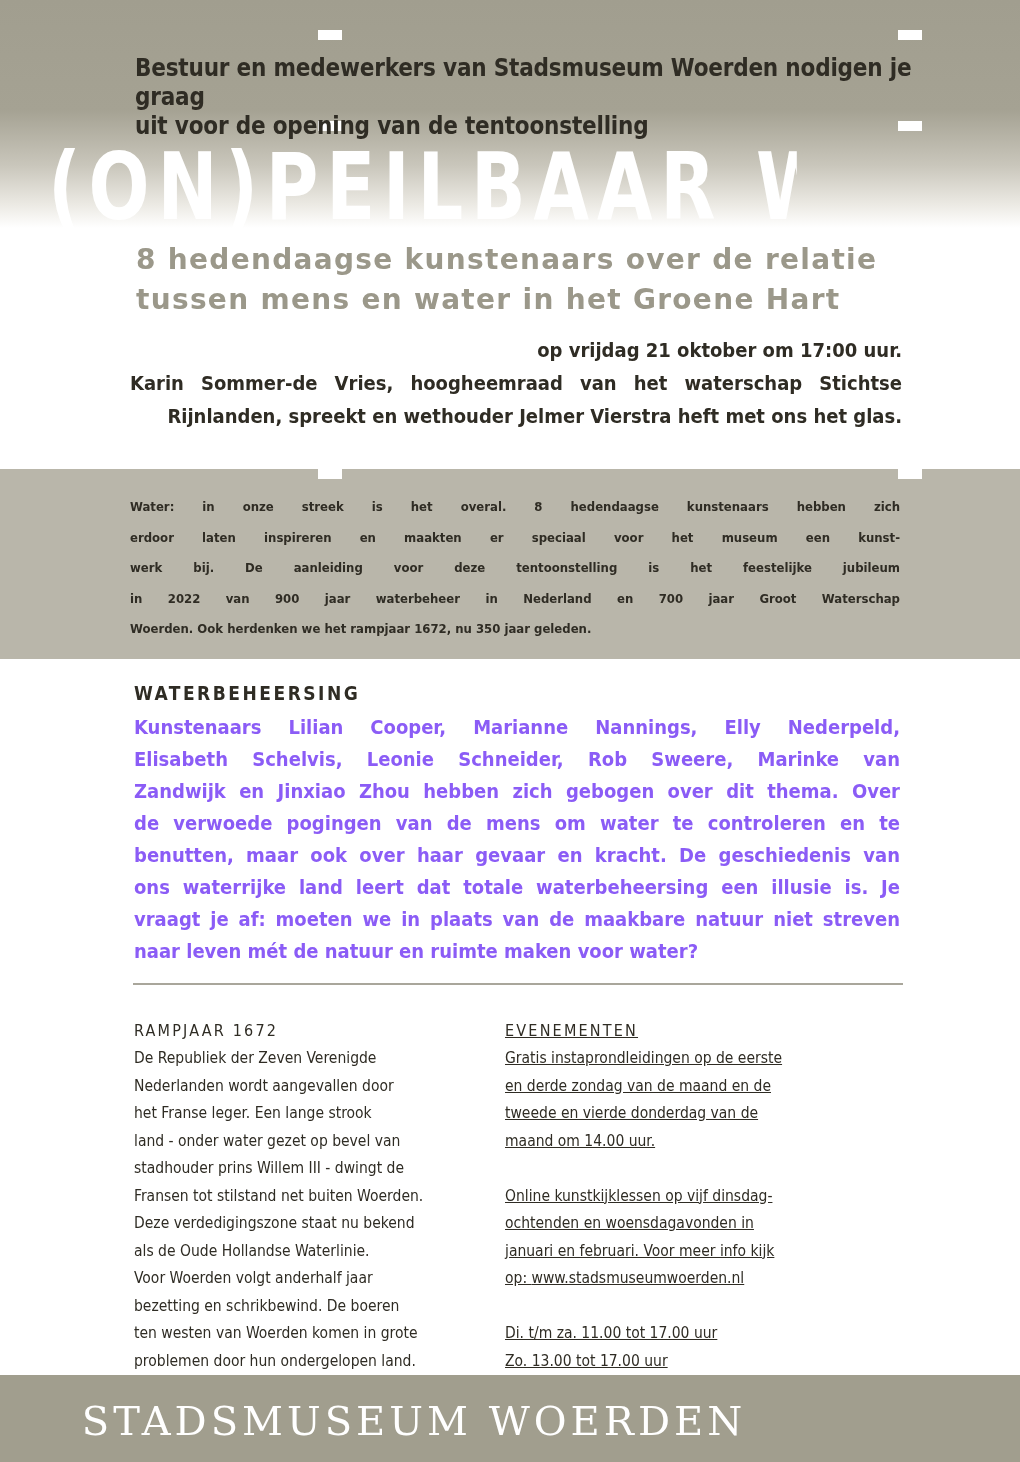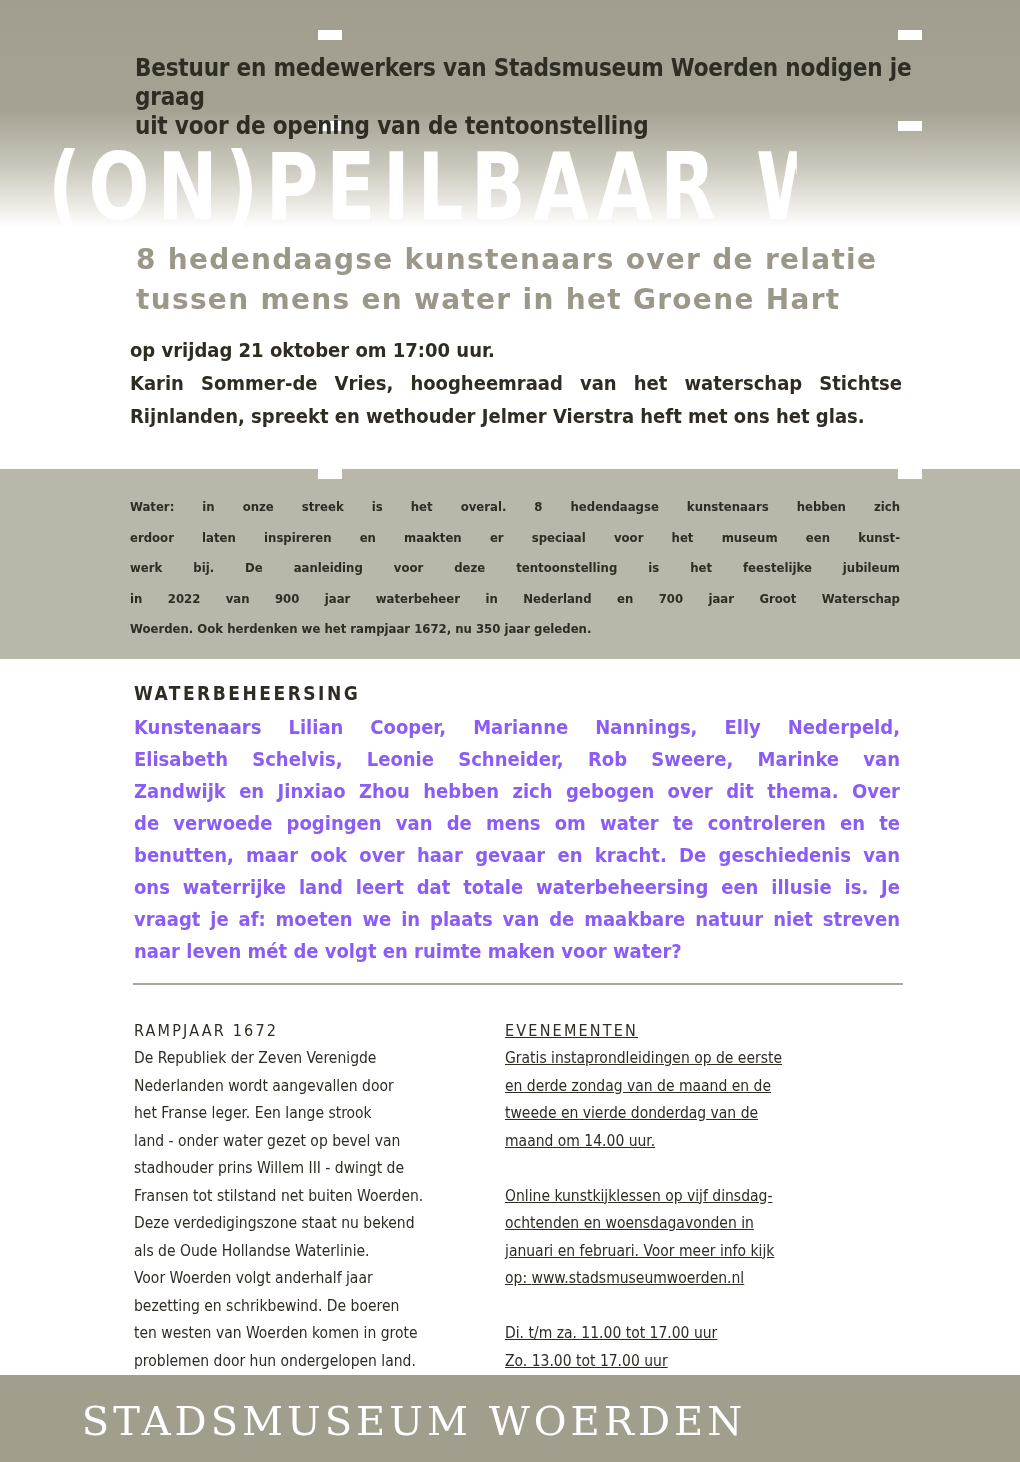--- a/index.html
+++ b/index.html
@@ -17,21 +17,21 @@
            font-size: 92px; line-height: 100px; letter-spacing: 10px; white-space: nowrap;
            transform: scaleX(0.78); transform-origin: left top; }
 
   .subtitle { position: absolute; left: 128px; top: 240px; width: 780px;
               font-family: "DejaVu Sans", sans-serif; font-weight: bold; color: #9b988a;
               font-size: 28px; line-height: 40px; letter-spacing: 1.3px; margin-left: 8px; }
   .subtitle span { display: block; white-space: nowrap; }
 
   .event { position: absolute; left: 130px; top: 334px; width: 772px;
            font-size: 20px; line-height: 33px; color: #2f2c24; font-weight: bold; }
-  .event .line { display: block; white-space: nowrap; }
+  .event .line { display: block; white-space: nowrap; text-align: right; }
   .event .just { text-align: justify; text-align-last: justify; white-space: normal; }
 
   .band { position: absolute; left: 0; top: 469px; width: 1020px; height: 190px; background: #b9b6aa; }
   .band-text { position: absolute; left: 130px; top: 492px; width: 770px;
                font-size: 13px; line-height: 30.5px; color: #2f2c24; font-weight: bold; }
   .band-text .line { display: block; text-align: justify; text-align-last: justify; white-space: nowrap; }
   .band-text .line.last { text-align-last: left; }
 
   .wb-heading { position: absolute; left: 134px; top: 682px; font-size: 19px; letter-spacing: 2.5px;
                 font-weight: bold; color: #2f2c24; }
@@ -94,21 +94,21 @@
 
 <div class="wb-heading">WATERBEHEERSING</div>
 <div class="wb-text">
   <span class="line">Kunstenaars Lilian Cooper, Marianne Nannings, Elly Nederpeld,</span>
   <span class="line">Elisabeth Schelvis, Leonie Schneider, Rob Sweere, Marinke van</span>
   <span class="line">Zandwijk en Jinxiao Zhou hebben zich gebogen over dit thema. Over</span>
   <span class="line">de verwoede pogingen van de mens om water te controleren en te</span>
   <span class="line">benutten, maar ook over haar gevaar en kracht. De geschiedenis van</span>
   <span class="line">ons waterrijke land leert dat totale waterbeheersing een illusie is. Je</span>
   <span class="line">vraagt je af: moeten we in plaats van de maakbare natuur niet streven</span>
-  <span class="line last">naar leven mét de volgt en ruimte maken voor water?</span>
+  <span class="line last">naar leven mét de natuur en ruimte maken voor water?</span>
 </div>
 
 <div class="divider"></div>
 
 <div class="col col-left">
   <h3>RAMPJAAR 1672</h3>
   <span class="line">De Republiek der Zeven Verenigde</span>
   <span class="line">Nederlanden wordt aangevallen door</span>
   <span class="line">het Franse leger. Een lange strook</span>
   <span class="line">land - onder water gezet op bevel van</span>

